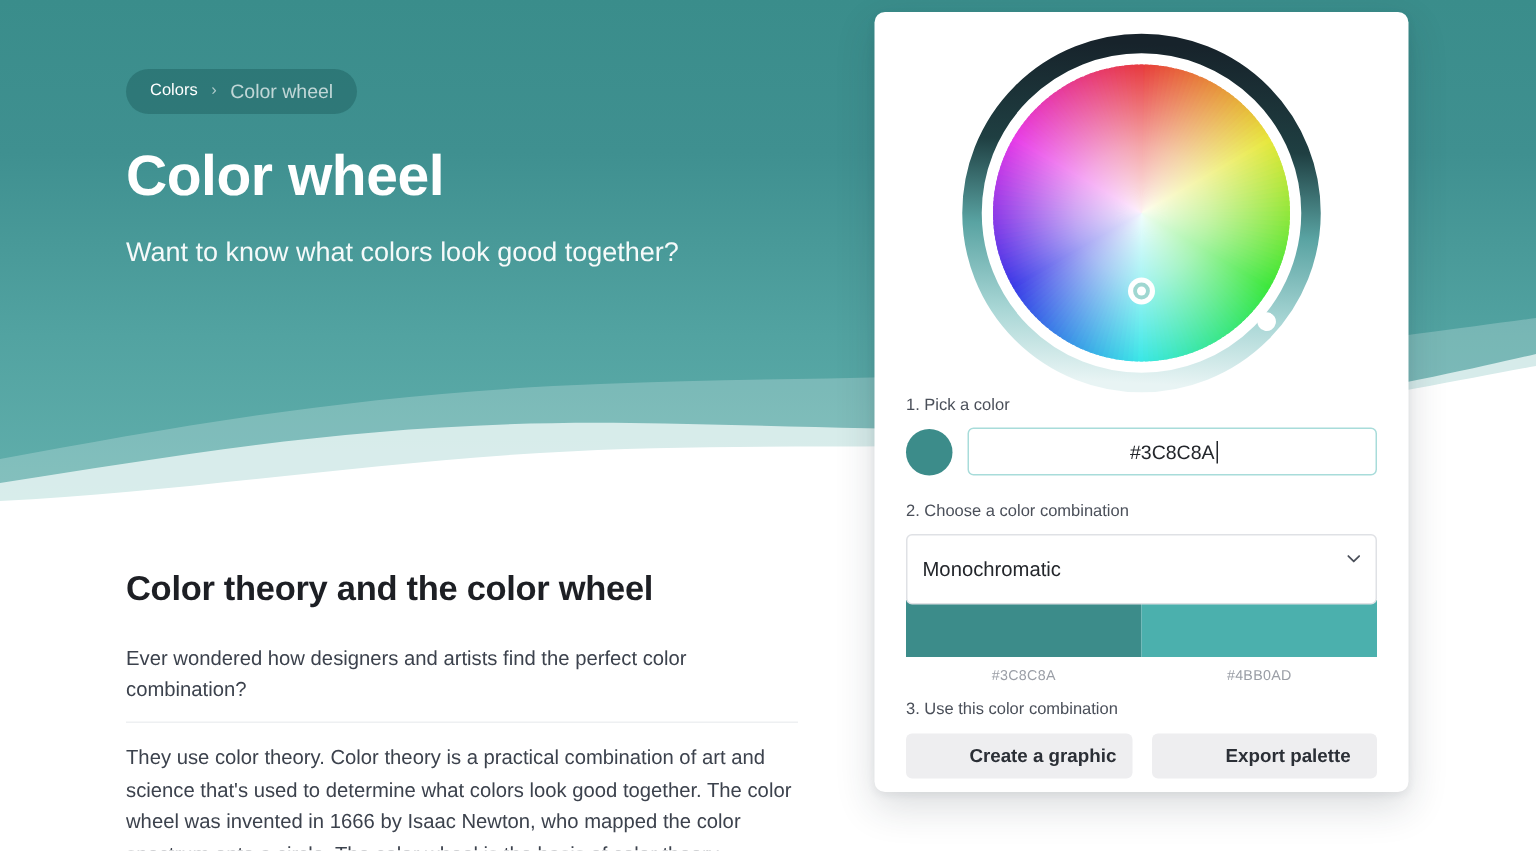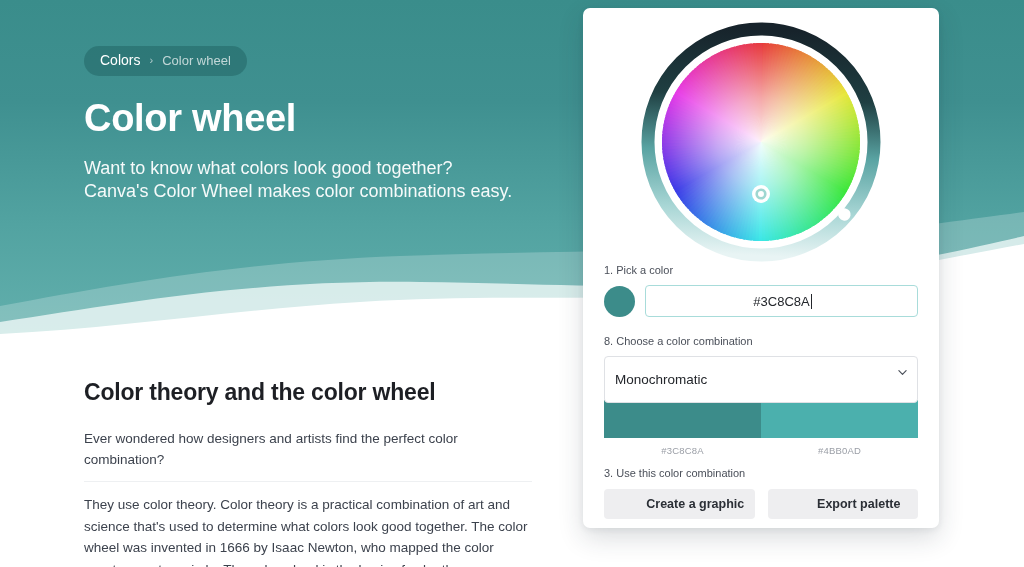--- a/index.html
+++ b/index.html
@@ -49,21 +49,21 @@
     display: inline-flex;
     align-items: center;
     gap: 9px;
     background: rgba(13, 70, 70, 0.30);
     border-radius: 16px;
     padding: 7px 16px 8px 16px;
     height: 30px;
   }
   .breadcrumb-link {
     color: #ffffff;
-    font-size: 14px;
+    font-size: 11px;
     line-height: 15px;
     text-decoration: none;
     white-space: nowrap;
   }
   .breadcrumb-sep {
     color: rgba(255,255,255,0.62);
     font-size: 11px;
     line-height: 13px;
   }
   .breadcrumb-current {
@@ -276,21 +276,20 @@
       <div class="breadcrumb">
         <a class="breadcrumb-link" href="#">Colors</a>
         <span class="breadcrumb-sep">›</span>
         <span class="breadcrumb-current">Color wheel</span>
       </div>
 
       <h1 class="hero-title">Color wheel</h1>
 
       <div class="hero-sub">
         <div>Want to know what colors look good together?</div>
-        <div>Canva's Color Wheel makes color combinations easy.</div>
       </div>
     </div>
   </div>
 
   <div class="article">
     <h2 class="article-title">Color theory and the color wheel</h2>
     <p class="article-lead">Ever wondered how designers and artists find the perfect color combination?</p>
     <div class="article-divider"></div>
     <p class="article-p">They use color theory. Color theory is a practical combination of art and science that's used to determine what colors look good together. The color wheel was invented in 1666 by Isaac Newton, who mapped the color spectrum onto a circle. The color wheel is the basis of color theory, because it shows the relationship between colors.</p>
 
@@ -520,21 +519,21 @@
       <div class="pick-row">
         <div class="swatch-circle" id="swatchCircle" style="background: rgb(60, 140, 138);"></div>
         <div style="position:relative;flex:1 1 auto;display:flex;">
           <input class="hex-input" type="text" id="hexInput" placeholder="#000000" value="#3C8C8A" style="">
           <span class="caret" id="inputCaret" style="left: 166px; top: 9px;"></span>
         </div>
       </div>
 
       <div class="block-gap"></div>
 
-      <div class="field-label">8. Choose a color combination</div>
+      <div class="field-label">2. Choose a color combination</div>
       <div class="select-wrap">
         <select class="select-box" id="comboSelect"><option value="Monochromatic">Monochromatic</option><option value="Analogous">Analogous</option><option value="Complementary">Complementary</option><option value="Triadic">Triadic</option><option value="Tetradic">Tetradic</option></select>
         <svg class="select-chevron" viewBox="0 0 10 10">
           <path d="M1 3 L5 7 L9 3" fill="none" stroke="#4a4f59" stroke-width="1.3" stroke-linecap="round" stroke-linejoin="round"></path>
         </svg>
       </div>
 
       <div class="palette" id="paletteStrip">
           <div class="palette-cell" style="background: rgb(60, 140, 138);"></div>
           <div class="palette-cell" style="background: rgb(75, 176, 173);"></div>

